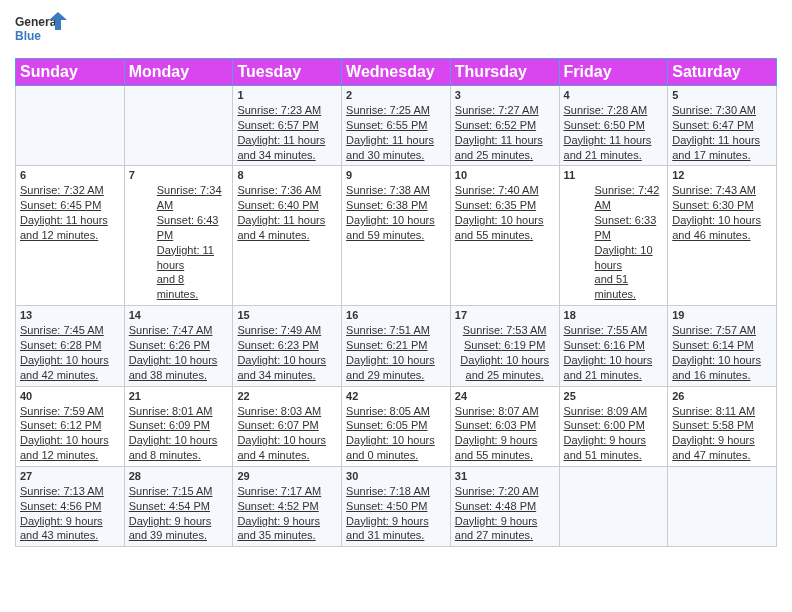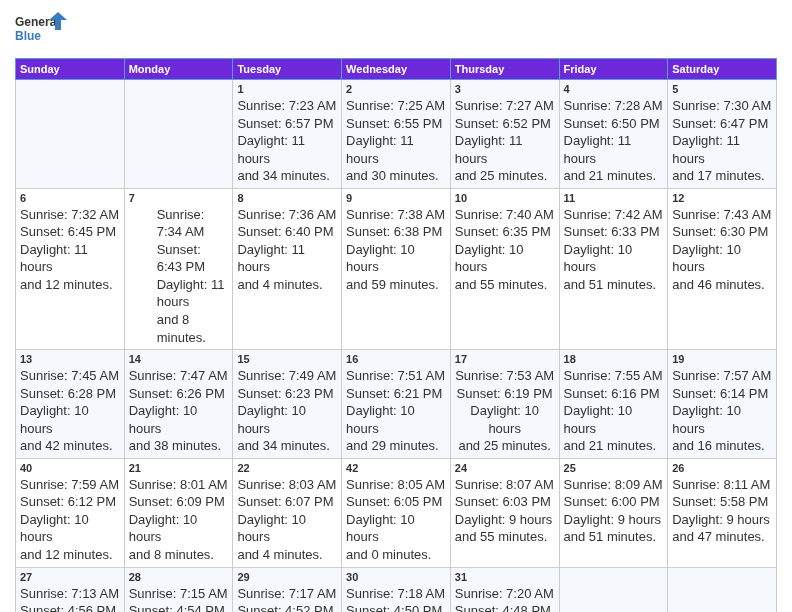--- a/index.html
+++ b/index.html
@@ -37,23 +37,23 @@
     .subtitle {
       font-size: 13px;
       color: #555;
     }
     table {
       width: 100%;
       border-collapse: collapse;
       table-layout: fixed;
     }
     thead tr th {
-      background-color: #6d28d9;
+      background-color: #d946ef;
       color: white;
-      font-size: 11px;
+      font-size: 16px;
       font-weight: bold;
       padding: 4px 4px;
       text-align: left;
       border: 1px solid #5a9adf;
     }
     tbody tr td {
       border: 1px solid #ccc;
       vertical-align: top;
       padding: 3px 4px;
       font-size: 9.5px;
@@ -67,23 +67,24 @@
     tbody tr:nth-child(even) td {
       background: #fff;
     }
     .day-number {
       font-size: 11px;
       font-weight: bold;
       color: #333;
       margin-bottom: 2px;
     }
     .day-content {
-      font-size: 13px;
+      font-size: 11px;
       line-height: 1.35;
       color: #333;
+      text-decoration: underline;
     }
     .empty-cell {
       background: #f5f8fc;
     }
   </style>
 </head>
 <body>
 
 <div class="container">
   <div class="header">
@@ -183,21 +184,21 @@
           </td>
           <td>
             <div class="day-number">10</div>
             <div class="day-content" style="white-space: pre-line;">Sunrise: 7:40 AM
 Sunset: 6:35 PM
 Daylight: 10 hours
 and 55 minutes.</div>
           </td>
           <td>
             <div class="day-number">11</div>
-            <div class="day-content" style="white-space: pre-line;">Sunrise: 7:42 AM
+            <div class="day-content" style="white-space: pre-line; margin-left: 31px;">Sunrise: 7:42 AM
 Sunset: 6:33 PM
 Daylight: 10 hours
 and 51 minutes.</div>
           </td>
           <td>
             <div class="day-number">12</div>
             <div class="day-content" style="white-space: pre-line;">Sunrise: 7:43 AM
 Sunset: 6:30 PM
 Daylight: 10 hours
 and 46 minutes.</div>

